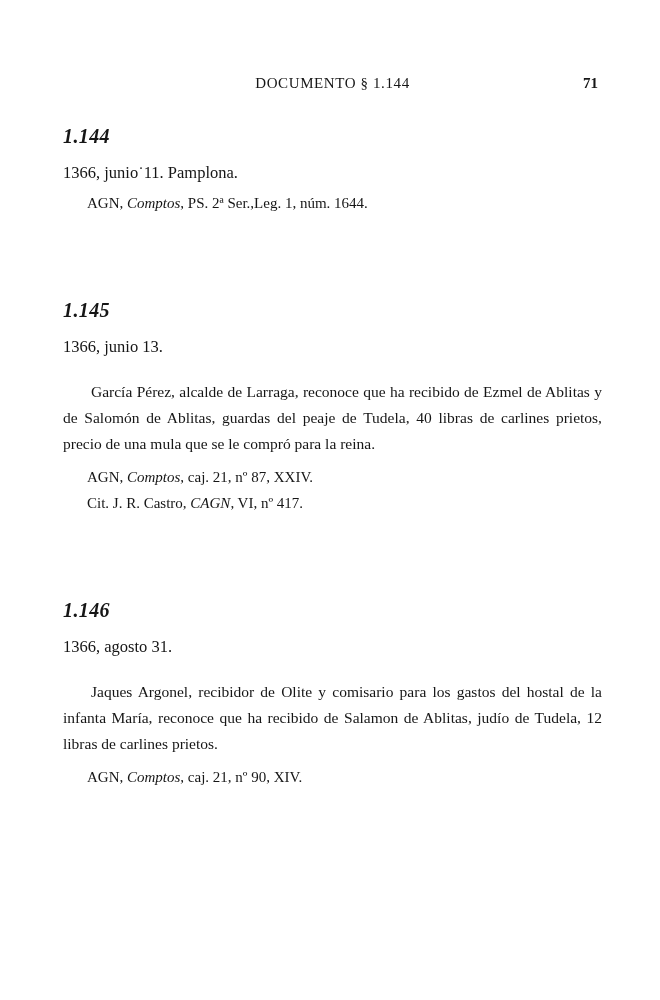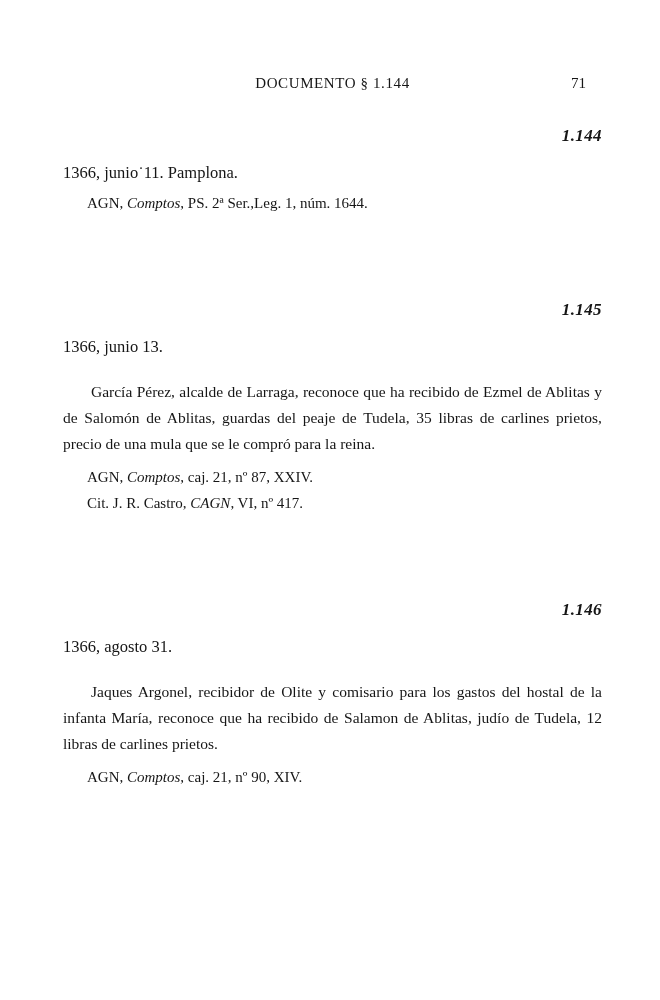--- a/index.html
+++ b/index.html
@@ -26,31 +26,32 @@
     height: 20px;
     line-height: 20px;
   }
   .running-title {
     text-align: center;
     font-size: 15px;
     letter-spacing: 0.6px;
   }
   .page-number {
     position: absolute;
-    right: 16px;
+    right: 4px;
     top: 0;
     font-size: 15px;
+    font-weight: bold;
   }
   .entry { margin-top: 83px; }
   .entry.first { margin-top: 32px; }
   .entry-number {
-    text-align: right;
+    text-align: left;
     font-style: italic;
     font-weight: 600;
-    font-size: 17px;
+    font-size: 20px;
     height: 22px;
     line-height: 22px;
     letter-spacing: 0.4px;
   }
   .entry-date {
     margin-top: 16px;
     font-weight: normal;
     font-size: 16.5px;
     height: 20px;
     line-height: 20px;
@@ -87,21 +88,21 @@
     <div class="entry-number">1.144</div>
     <div class="entry-date">1366, junio˙11. Pamplona.</div>
     <div class="entry-cites">
       <p class="cite"><span>AGN, </span><i>Comptos</i><span>, PS. 2ª Ser.,Leg. 1, núm. 1644.</span></p>
     </div>
   </div>
 
   <div class="entry">
     <div class="entry-number">1.145</div>
     <div class="entry-date">1366, junio 13.</div>
-    <p class="entry-body">García Pérez, alcalde de Larraga, reconoce que ha recibido de Ezmel de Ablitas y de Salomón de Ablitas, guardas del peaje de Tudela, 35 libras de carlines prietos, precio de una mula que se le compró para la reina.</p>
+    <p class="entry-body">García Pérez, alcalde de Larraga, reconoce que ha recibido de Ezmel de Ablitas y de Salomón de Ablitas, guardas del peaje de Tudela, 40 libras de carlines prietos, precio de una mula que se le compró para la reina.</p>
     <div class="entry-cites">
       <p class="cite"><span>AGN, </span><i>Comptos</i><span>, caj. 21, nº 87, XXIV.</span></p>
       <p class="cite"><span>Cit. J. R. Castro, </span><i>CAGN</i><span>, VI, nº 417.</span></p>
     </div>
   </div>
 
   <div class="entry">
     <div class="entry-number">1.146</div>
     <div class="entry-date">1366, agosto 31.</div>
     <p class="entry-body">Jaques Argonel, recibidor de Olite y comisario para los gastos del hostal de la infanta María, reconoce que ha recibido de Salamon de Ablitas, judío de Tudela, 12 libras de carlines prietos.</p>

